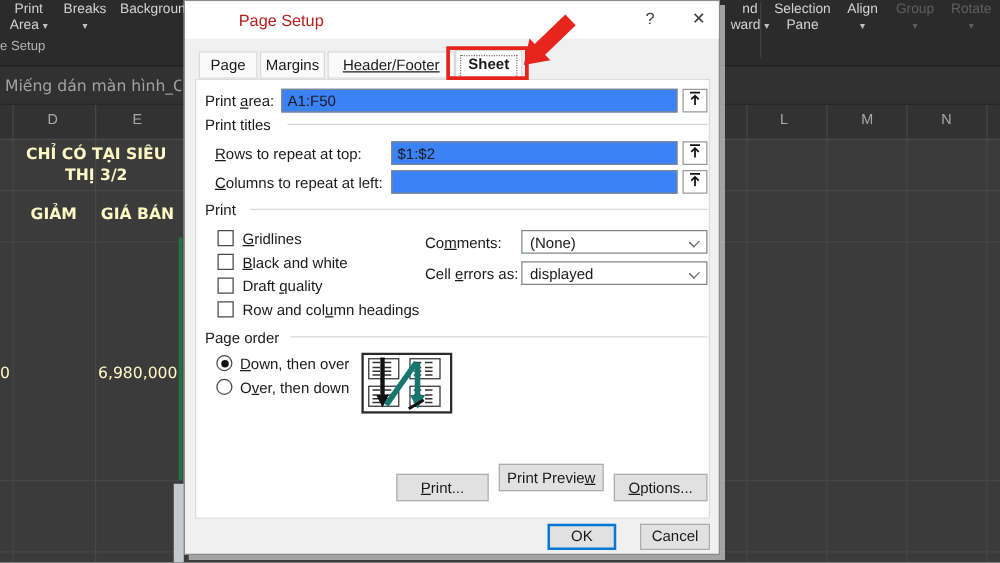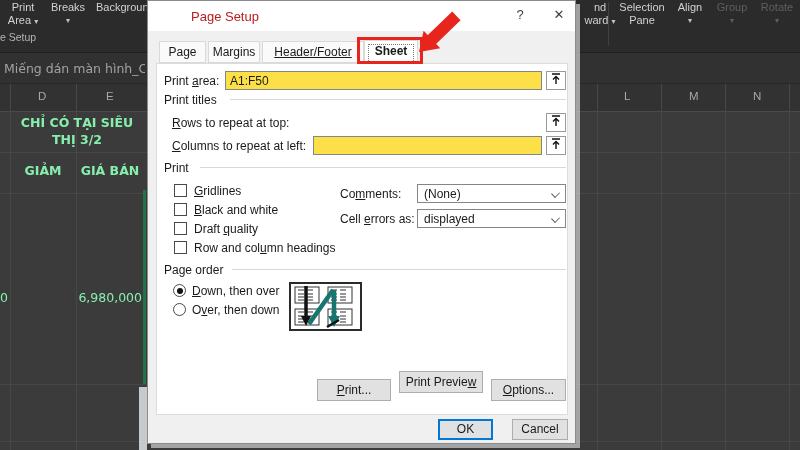--- a/index.html
+++ b/index.html
@@ -14,38 +14,38 @@
   .rb-item.disabled, .rb-item.disabled .dd { color:#5f5f5f; }
   .rb-group-label { position:absolute; color:#b4b4b4; font-size:10.5px; }
   .rb-sep { position:absolute; width:1px; background:#404040; }
   .formula-bar { left:0; top:52px; width:800px; height:32px; background:#313131; border-top:1px solid #1f1f1f; border-bottom:1px solid #272727; z-index:1; }
   .name-box-text { position:absolute; left:4px; top:8px; width:141px; overflow:hidden; white-space:nowrap; color:#a2a2a2; font-size:12.5px; font-family:"DejaVu Sans", sans-serif; }
   .col-headers { left:0; top:84px; width:800px; height:28px; background:#323232; border-bottom:1px solid #4a4a4a; z-index:1; }
   .col-letter { position:absolute; top:6px; color:#a8a8a8; font-size:11.5px; }
   .grid { left:0; top:112px; width:800px; height:338px; background:#3b3b3b; z-index:0; }
   .vline { position:absolute; width:1px; background:#474747; z-index:1; }
   .hline { position:absolute; left:0; width:800px; height:1px; background:#474747; z-index:1; }
-  .cell-text { position:absolute; color:#86efac; font-family:"DejaVu Sans", sans-serif; z-index:2; }
+  .cell-text { position:absolute; color:#fef9c3; font-family:"DejaVu Sans", sans-serif; z-index:2; }
   .green-line { position:absolute; left:143px; top:190px; width:3px; height:194px; background:#217346; z-index:2; }
   .gray-bar { position:absolute; left:139px; top:387px; width:8px; height:63px; background:#c7cacd; z-index:3; }
 
   
   .dialog { left:147px; top:0; width:429px; height:444px; background:#f0f0f0; border:1px solid #8b8b8b;
             box-shadow:4px 4px 0 rgba(200,200,200,.75); z-index:10; font-size:12px; color:#1a1a1a; }
   .titlebar { position:absolute; left:0; top:0; width:100%; height:30px; background:#ffffff; }
   .dlg-title { position:absolute; left:11px; top:8px; font-size:13px; color:#b91c1c;margin-left:32px; }
   .cap-btn { position:absolute; top:6px; width:22px; height:18px; text-align:center; font-size:13px; color:#404040; cursor:default; }
   .tab { position:absolute; top:40px; height:22px; background:#fafafa; border:1px solid #d9d9d9; text-align:center; line-height:20px; }
   .tab.active { top:39px; height:24px; background:#ffffff; border-bottom:none; z-index:2; }
   .tab.active .focus-rect { position:absolute; left:3px; top:3px; right:3px; bottom:1px; border:1px dotted #7a7a7a; }
   .frame { position:absolute; left:8px; top:62px; width:412px; height:352px; background:#ffffff; border:1px solid #dcdcdc; }
   .lbl { position:absolute; white-space:nowrap; }
   .hk { text-decoration:underline; }
   .grp-line { position:absolute; height:1px; background:#d8d8d8; }
-  .textbox { position:absolute; height:19px; background:#fde047; border:1px solid #80868b; padding:2px 4px 0 4px; font-size:12px; white-space:nowrap; overflow:hidden; }
+  .textbox { position:absolute; height:19px; background:#3b82f6; border:1px solid #80868b; padding:2px 4px 0 4px; font-size:12px; white-space:nowrap; overflow:hidden; }
   .collapse-btn { position:absolute; width:20px; height:19px; background:#fff; border:1px solid #9a9a9a; text-align:center; }
   .checkbox { position:absolute; width:13px; height:13px; background:#fff; border:1px solid #494949; }
   .radio { position:absolute; width:13px; height:13px; background:#fff; border:1px solid #494949; border-radius:50%; }
   .radio.sel::after { content:""; position:absolute; left:2.5px; top:2.5px; width:6px; height:6px; background:#111; border-radius:50%; }
   .combo { position:absolute; height:19px; background:#fff; border:1px solid #80868b; padding:2px 18px 0 6px; font-size:12px; }
   .combo .chev { position:absolute; right:6px; top:5px; width:7px; height:7px; border-left:1.5px solid #5a5a5a; border-bottom:1.5px solid #5a5a5a; transform:rotate(-45deg) scale(1,.8); }
   .pbtn { position:absolute; height:22px; background:#e1e1e1; border:1px solid #adadad; text-align:center; line-height:20px; font-size:12px; cursor:default; }
   .pbtn.ok { border:2px solid #0078d7; line-height:17px; }
   .po-graphic { position:absolute; left:141px; top:281px; width:73px; height:49px; }
 
@@ -150,20 +150,21 @@
   <div class="textbox" style="left:77px; top:70px; width:317px;">A1:F50</div>
   <div class="collapse-btn" style="left:398px; top:70px;">
     <svg width="12" height="13" viewBox="0 0 12 13">
         <path d="M2 2 H10 M6 12 V5 M3 7.5 L6 4.5 L9 7.5" stroke="#111" stroke-width="1.4" fill="none"></path>
       </svg>
   </div>
 
   <div class="lbl" style="left:16px; top:92px;">Print titles</div>
   <div class="grp-line" style="left:82px; top:98px; width:336px;"></div>
   <div class="lbl" style="left:24px; top:115px;"><span></span><span class="hk">R</span><span>ows to repeat at top:</span></div>
+  <div class="textbox" style="left:165px; top:112px; width:229px;">$1:$2</div>
   <div class="collapse-btn" style="left:398px; top:112px;">
     <svg width="12" height="13" viewBox="0 0 12 13">
         <path d="M2 2 H10 M6 12 V5 M3 7.5 L6 4.5 L9 7.5" stroke="#111" stroke-width="1.4" fill="none"></path>
       </svg>
   </div>
   <div class="lbl" style="left:24px; top:138px;"><span></span><span class="hk">C</span><span>olumns to repeat at left:</span></div>
   <div class="textbox" style="left:165px; top:135px; width:229px;"></div>
   <div class="collapse-btn" style="left:398px; top:135px;">
     <svg width="12" height="13" viewBox="0 0 12 13">
         <path d="M2 2 H10 M6 12 V5 M3 7.5 L6 4.5 L9 7.5" stroke="#111" stroke-width="1.4" fill="none"></path>

